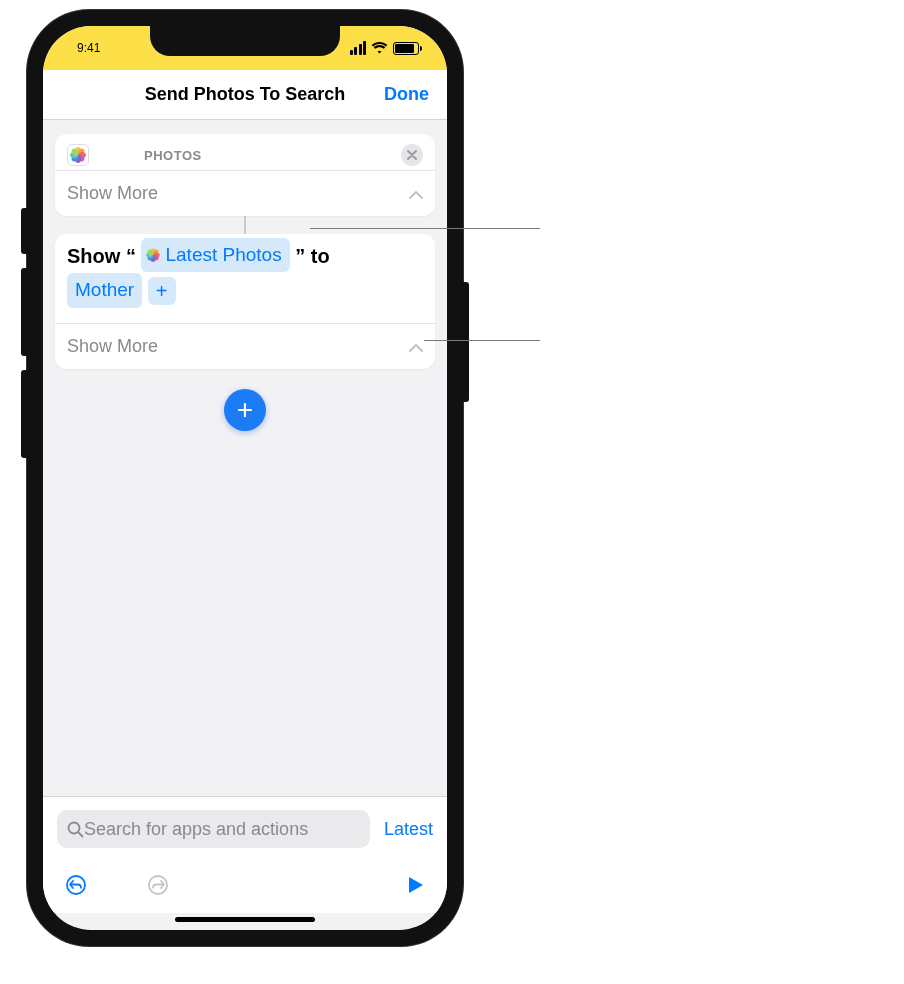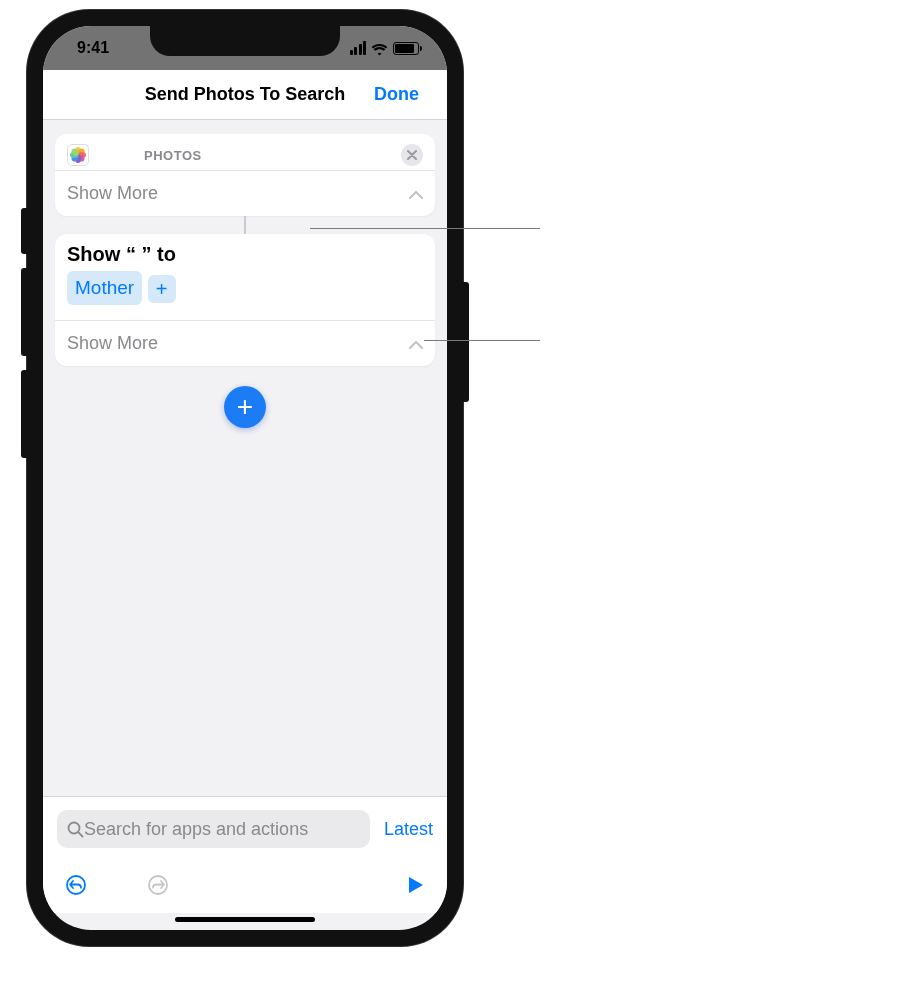--- a/index.html
+++ b/index.html
@@ -56,23 +56,23 @@
     background:#111;
     border-radius:0 0 20px 20px;
     z-index:10;
   }
   .status-bar{
     height:44px;
     display:flex;
     justify-content:space-between;
     align-items:center;
     padding:0 28px 0 34px;
-    font-size:16px;
-    font-weight:700;
-    background:#737373;
+    font-size:12px;
+    font-weight:400;
+    background:#fde047;
     position:relative;
     z-index:5;
   }
   .status-right{display:flex;align-items:center;gap:5px;}
   .bars{display:inline-flex;align-items:flex-end;gap:1.5px;}
   .bars span{width:3px;background:#000;border-radius:1px;}
   .bars span:nth-child(1){height:5px;}
   .bars span:nth-child(2){height:8px;}
   .bars span:nth-child(3){height:11px;}
   .bars span:nth-child(4){height:14px;}
@@ -84,21 +84,21 @@
   .nav-bar{
     height:50px;
     background:#fff;
     display:flex;
     align-items:center;
     justify-content:center;
     position:relative;
     border-bottom:0.5px solid #d5d5d8;
   }
   .nav-title{font-size:18px;font-weight:600;}
-  .nav-done{position:absolute;right:28px;font-size:18px;font-weight:600;color:#007aff;}
+  .nav-done{position:absolute;right:18px;font-size:18px;font-weight:600;color:#007aff;}
   
   .content{flex:1;overflow:auto;padding:14px 12px;}
   
   .card{
     background:#fff;
     border-radius:12px;
     margin-bottom:18px;
     box-shadow:0 1px 2px rgba(0,0,0,0.05);
     overflow:hidden;
   }
@@ -264,20 +264,29 @@
           </span>
         </div>
       </div>
 
       <div class="connector"></div>
 
       <div class="card" style="margin-top:0;">
         <div class="card-body">
           <span>Show</span>
           <span>“</span>
+          <span class="token-wrap">
+            <span class="mini-flower">
+              <span class="photos-flower" style="transform:scale(0.75);transform-origin:top left;">
+                <span class="petal"></span><span class="petal"></span><span class="petal"></span><span class="petal"></span>
+                <span class="petal"></span><span class="petal"></span><span class="petal"></span><span class="petal"></span>
+              </span>
+            </span>
+            <span style="color:#007aff;font-size:19px;font-weight:500;">Latest Photos</span>
+          </span>
           <span>”</span>
           <span>to</span><br>
           <span class="token">Mother</span>
           <span class="token-plus">+</span>
         </div>
         <div class="card-footer">
           <span>Show More</span>
           <span class="chev">
             <svg width="14" height="9" viewBox="0 0 14 9">
                 <path d="M1 8l6-6 6 6" stroke="#c2c2c6" stroke-width="2" fill="none" stroke-linecap="round" stroke-linejoin="round"></path>

